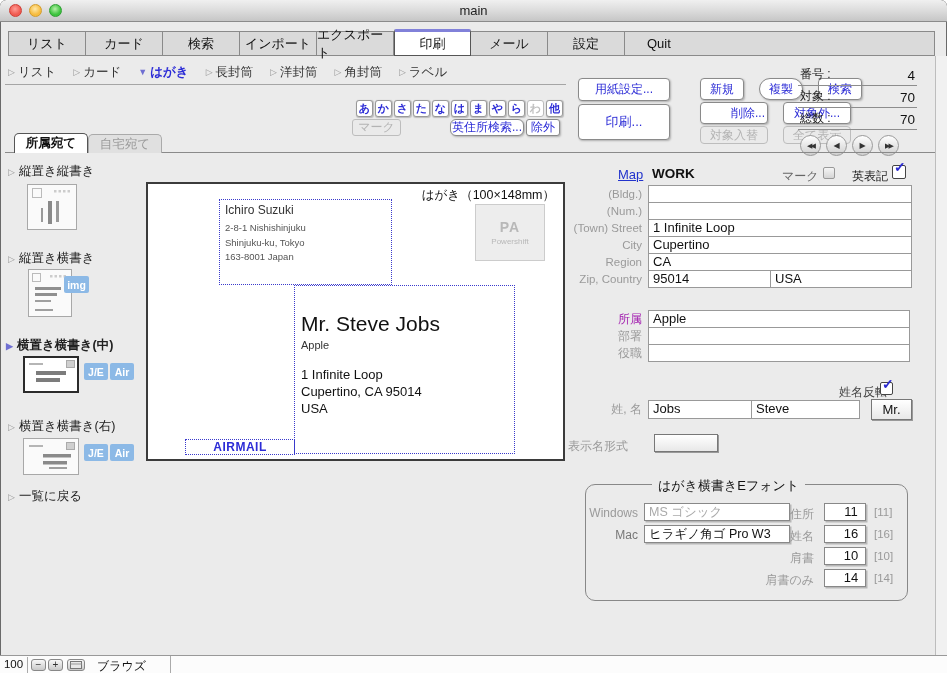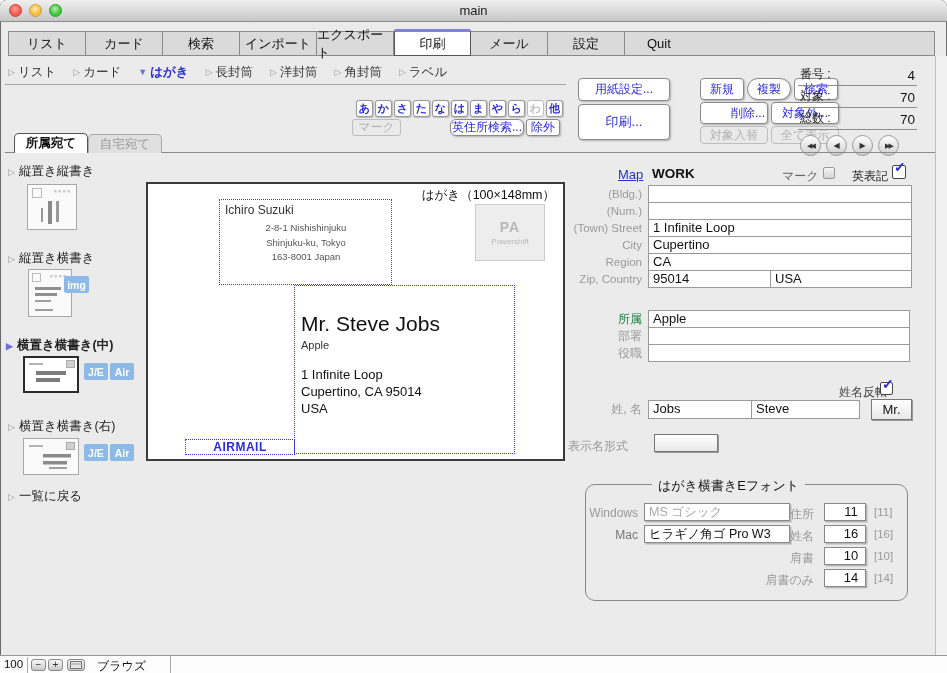--- a/index.html
+++ b/index.html
@@ -28,21 +28,21 @@
   .subnav{position:absolute;left:8px;top:63px;height:18px;display:flex;gap:17px;align-items:center;}
   .subnav .item{display:flex;align-items:center;gap:3px;font-size:12.5px;color:#333;}
   .tri{font-size:9px;color:#999;}
   .tri.sel{color:#6f6fd2;}
   .subnav .item.active{color:#2c2cd6;font-weight:bold;}
   .hline{position:absolute;background:#a5a5a5;}
   
   .btn{position:absolute;display:flex;align-items:center;justify-content:center;
     background:#fff;border:1px solid #8a8a8a;border-radius:4px;color:#2c2cd6;
     font-size:12px;box-shadow:1px 1px 2px rgba(0,0,0,.25);}
-  .btnrow{position:absolute;display:flex;gap:3px;}
+  .btnrow{position:absolute;display:flex;gap:15px;}
   .btnrow .btn{position:static;}
   .btn.disabled{color:#b3b3b3;border-color:#bdbdbd;box-shadow:none;background:#eaeaea;}
   
   .recpanel{position:absolute;left:798px;top:64px;width:119px;}
   .recrow{display:flex;justify-content:space-between;align-items:flex-end;height:22px;border-bottom:1px solid #8d8d8d;padding:0 2px 2px 2px;}
   .recrow .lbl{font-size:12px;color:#222;}
   .recrow .val{font-size:13.5px;color:#111;}
   .navrow{position:absolute;left:800px;top:135px;display:flex;gap:5px;}
   .navbtn{width:21px;height:21px;border-radius:50%;border:1px solid #9a9a9a;
     background:linear-gradient(180deg,#ffffff,#cfcfcf);display:flex;align-items:center;justify-content:center;
@@ -70,39 +70,39 @@
   .postcard{position:absolute;left:146px;top:182px;width:419px;height:279px;background:#fff;
     border:2px solid #3b3b3b;}
   .pc-size{position:absolute;right:8px;top:3px;font-size:12.5px;color:#111;}
   .stamp{position:absolute;left:327px;top:20px;width:70px;height:57px;background:#ededed;border:1px solid #ccc;
     display:flex;flex-direction:column;align-items:center;justify-content:center;}
   .stamp .pa{font-size:14px;font-weight:bold;color:#b8b8b8;letter-spacing:1px;}
   .stamp .ps{font-size:8px;color:#b8b8b8;margin-top:2px;}
   .dotted{border:1px dotted #3a3acc;position:absolute;}
   .senderbox{left:71px;top:15px;width:173px;height:86px;padding:3px 4px 0 5px;}
   .sender-name{font-size:12px;color:#333;margin-bottom:4px;}
-  .sender-line{font-size:9.5px;color:#555;line-height:1.55;text-align:center;}
+  .sender-line{font-size:9.5px;color:#555;line-height:1.55;}
   .recipbox{left:146px;top:101px;width:221px;height:169px;padding:26px 4px 0 6px;}
   .recip-name{font-size:21px;color:#111;}
   .recip-org{font-size:11px;color:#333;margin-top:3px;}
   .recip-addr{margin-top:15px;font-size:13px;color:#111;line-height:1.32;}
   .airmailbox{left:37px;top:255px;width:110px;height:16px;display:flex;align-items:center;justify-content:center;}
   .airmail{font-size:12px;font-weight:bold;color:#2c2cd6;letter-spacing:.5px;}
   
   .maplink{position:absolute;left:618px;top:167px;font-size:13px;color:#2233cc;text-decoration:underline;}
   .worktype{position:absolute;left:652px;top:166px;font-size:13.5px;font-weight:bold;color:#111;}
   .plainlbl{position:absolute;font-size:12px;}
   .checkbox{position:absolute;background:#fff;border:1px solid #444;border-radius:2px;}
   .checkbox .check{position:absolute;left:1px;top:-7px;font-size:14px;font-weight:bold;color:#2b2bd0;}
   .checkbox.gray{border-color:#999;background:linear-gradient(#f5f5f5,#d5d5d5);}
   .fgrid{position:absolute;}
   .frow{display:flex;height:18px;margin-top:-1px;}
   .frow:first-child{margin-top:0;}
   .frow .flbl{width:90px;text-align:right;padding-right:6px;font-size:11.5px;color:#9a9a9a;line-height:18px;white-space:nowrap;}
-  .frow .flbl.blue{color:#15803d;font-size:12px;}
+  .frow .flbl.blue{color:#a21caf;font-size:12px;}
   .field{background:#fff;border:1px solid #999;font-size:13px;color:#111;padding:0 4px;line-height:16px;height:18px;}
   .frow .field{flex:1;}
   .frow .field.fixed{flex:none;}
   .pushbtn{position:absolute;background:linear-gradient(#ffffff,#e8e8e8);border:1px solid #777;
     box-shadow:1px 1px 0 #999;display:flex;align-items:center;justify-content:center;font-size:13px;color:#111;}
   
   .fontpanel{position:absolute;left:585px;top:484px;width:323px;height:117px;border:1px solid #888;border-radius:10px;}
   .fontlegend{position:absolute;top:-8px;left:66px;background:#ebebeb;padding:0 6px;font-size:13px;color:#111;}
   .fp-lbl{position:absolute;font-size:12px;color:#9a9a9a;text-align:right;}
   .fp-field{position:absolute;background:#fff;border:1px solid #888;box-shadow:1.5px 1.5px 0 rgba(0,0,0,.22);

